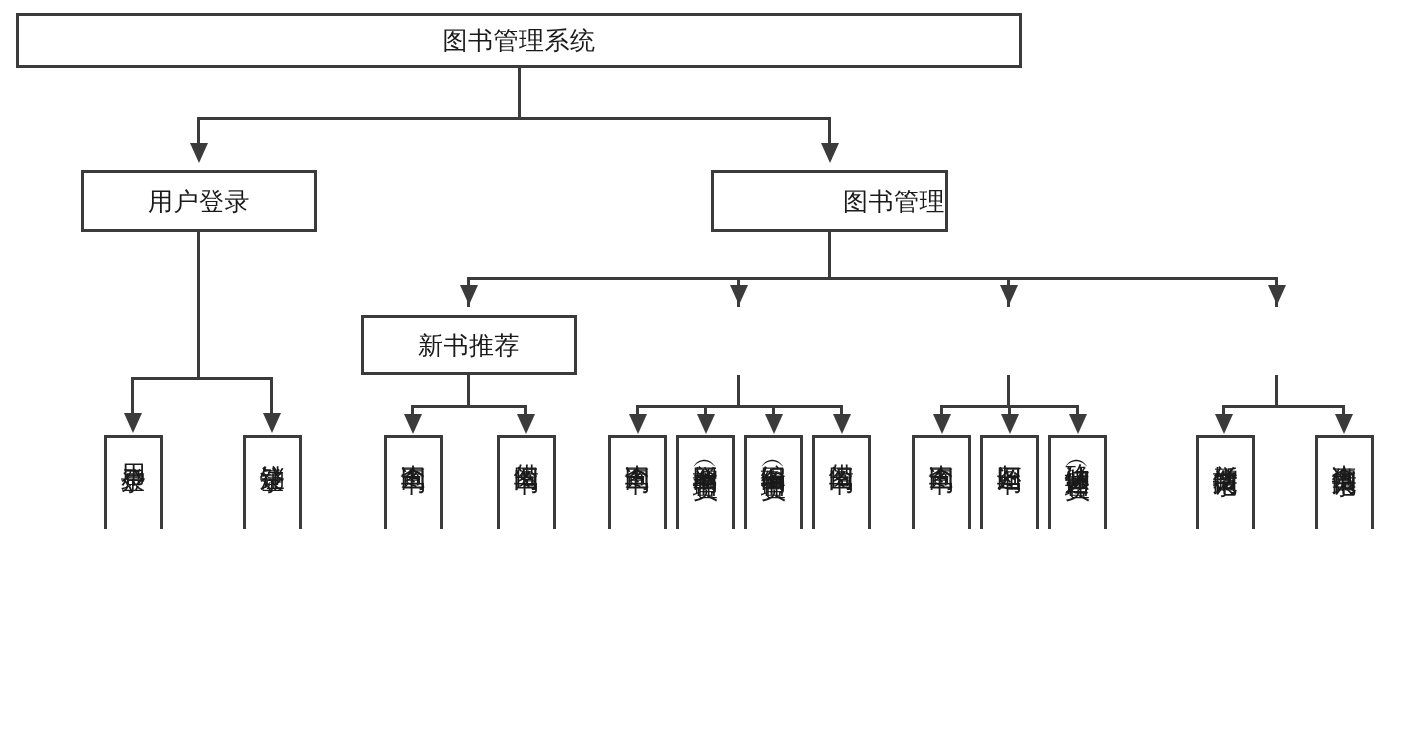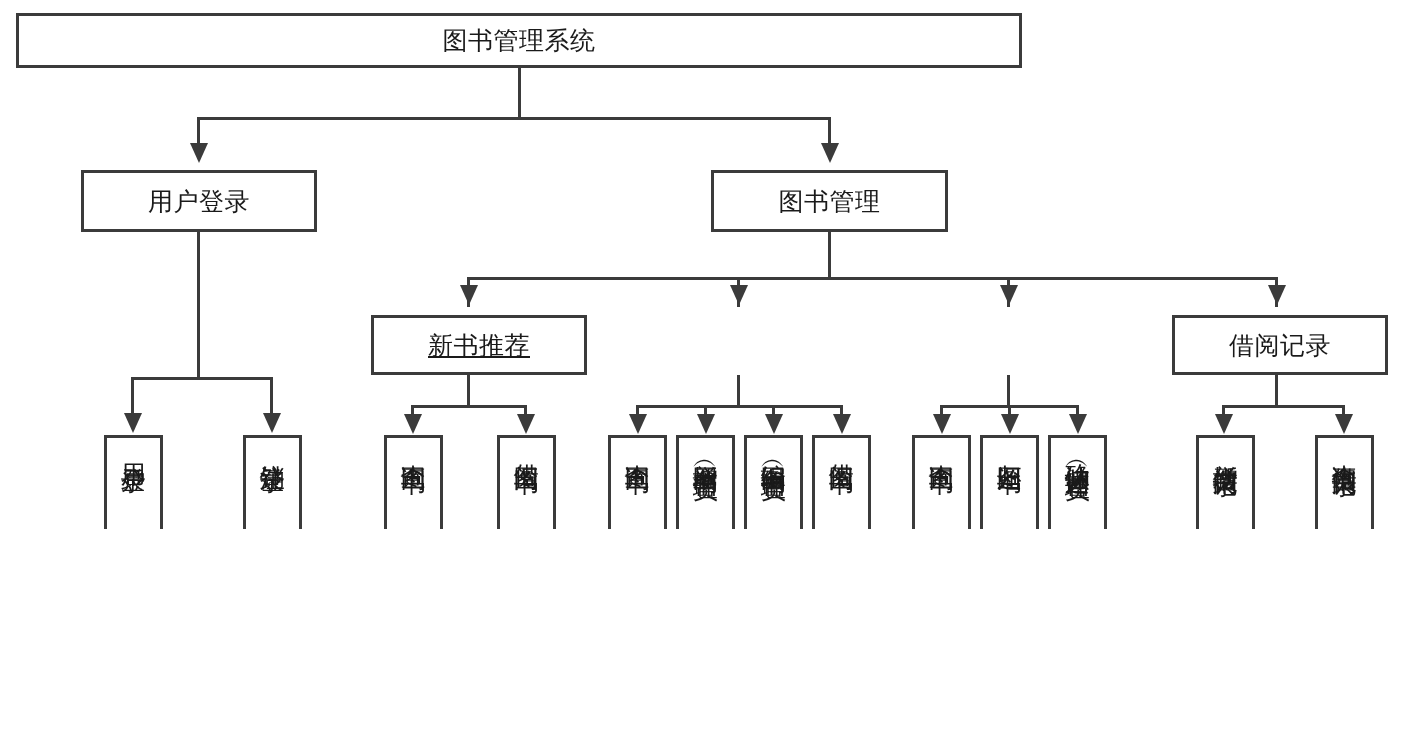--- a/index.html
+++ b/index.html
@@ -90,21 +90,21 @@
   <div class="ln h" style="left:197px; top:117px; width:634px;"></div>
 
   <div class="ln v" style="left:197px; top:117px; height:28px;"></div>
   <div class="arrow" style="left:190px; top:143px;"></div>
   <div class="ln v" style="left:828px; top:117px; height:28px;"></div>
   <div class="arrow" style="left:821px; top:143px;"></div>
 
   <div class="node horiz" style="left:81px; top:170px; width:236px; height:62px;">
     <span class="label">用户登录</span>
   </div>
-  <div class="node horiz" style="left:711px; top:170px; width:237px; height:62px;">
+  <div class="node horiz" style="left:711px; top:170px; width:237px; height:62px;justify-content:flex-end;">
     <span class="label">图书管理</span>
   </div>
 
   <div class="ln v" style="left:197px; top:232px; height:145px;"></div>
   <div class="ln h" style="left:131px; top:377px; width:139px;"></div>
   <div class="ln v" style="left:131px; top:377px; height:38px;"></div>
   <div class="arrow" style="left:124px; top:413px;"></div>
   <div class="ln v" style="left:270px; top:377px; height:38px;"></div>
   <div class="arrow" style="left:263px; top:413px;"></div>
 
@@ -112,25 +112,22 @@
   <div class="ln h" style="left:467px; top:277px; width:811px;"></div>
   <div class="ln v" style="left:467px; top:277px; height:30px;"></div>
   <div class="arrow" style="left:460px; top:285px;"></div>
   <div class="ln v" style="left:737px; top:277px; height:30px;"></div>
   <div class="arrow" style="left:730px; top:285px;"></div>
   <div class="ln v" style="left:1007px; top:277px; height:30px;"></div>
   <div class="arrow" style="left:1000px; top:285px;"></div>
   <div class="ln v" style="left:1275px; top:277px; height:30px;"></div>
   <div class="arrow" style="left:1268px; top:285px;"></div>
 
-  <div class="node horiz" style="left:371px; top:315px; width:216px; height:60px;text-decoration:underline;">
+  <div class="node horiz" style="left:361px; top:315px; width:216px; height:60px;">
     <span class="label">新书推荐</span>
-  </div>
-  <div class="node horiz" style="left:1172px; top:315px; width:216px; height:60px;">
-    <span class="label">借阅记录</span>
   </div>
 
   <div class="ln v" style="left:467px; top:375px; height:30px;"></div>
   <div class="ln h" style="left:411px; top:405px; width:116px;"></div>
   <div class="ln v" style="left:411px; top:405px; height:12px;"></div>
   <div class="arrow" style="left:404px; top:414px;"></div>
   <div class="ln v" style="left:524px; top:405px; height:12px;"></div>
   <div class="arrow" style="left:517px; top:414px;"></div>
 
   <div class="ln v" style="left:737px; top:375px; height:30px;"></div>

